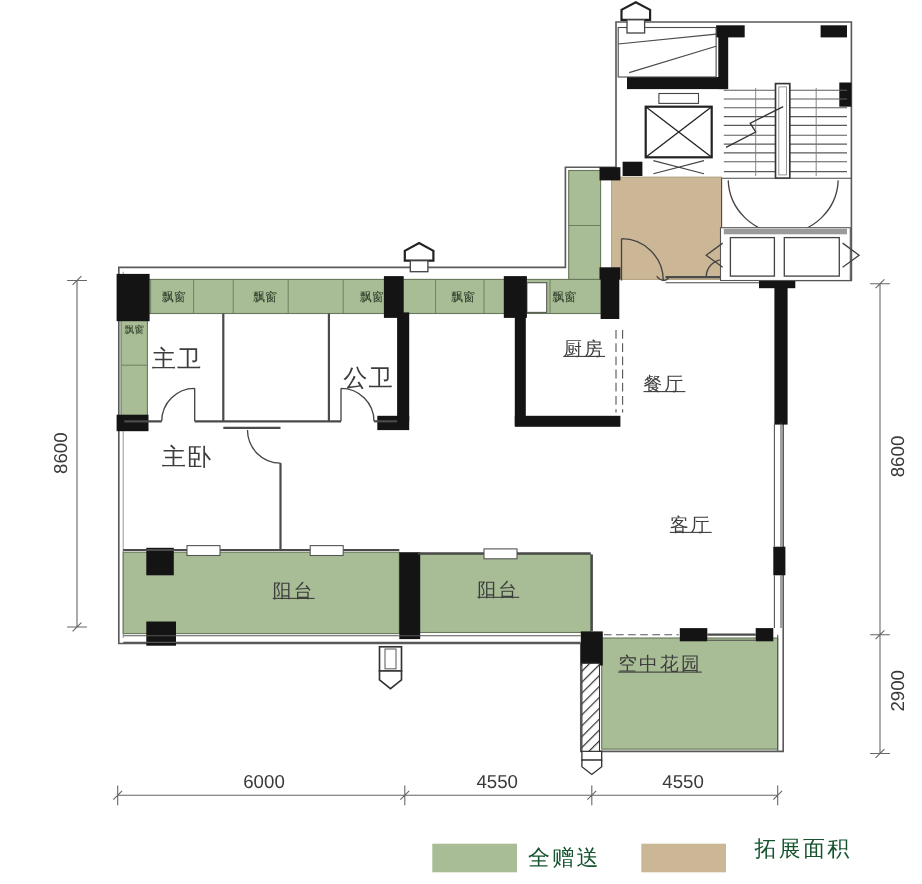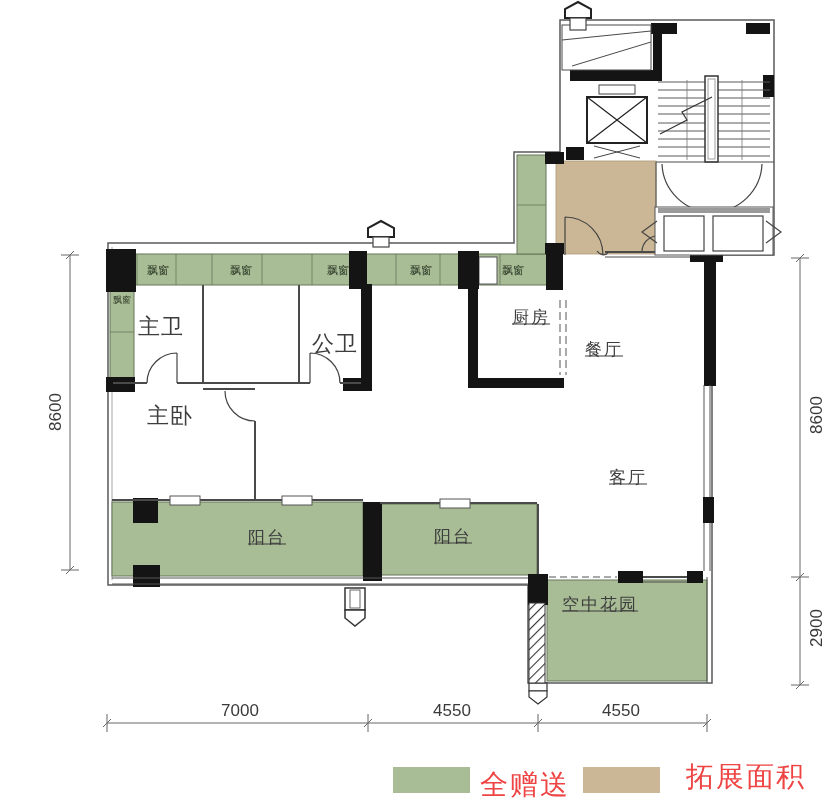--- a/index.html
+++ b/index.html
@@ -8,21 +8,21 @@
   #plan-svg{position:absolute;left:0;top:0;}
   .lbl{position:absolute;transform:translate(-50%,-50%);color:#3d3d3d;white-space:nowrap;
        font-family:"Liberation Sans","DejaVu Sans",sans-serif;}
   .room{font-size:17px;letter-spacing:2px;text-decoration:underline;}
   .room-sm{font-size:22px;letter-spacing:1px;}
   .bay{font-size:11px;letter-spacing:0;color:#2e3a28;}
   .bay-tiny{font-size:9px;color:#2e3a28;}
   .dim{font-size:17px;color:#3a3a3a;}
   .dim-v{transform:translate(-50%,-50%) rotate(-90deg);}
   .legend-swatch{position:absolute;width:77px;height:26px;}
-  .legend-label{position:absolute;font-size:28px;color:#ef4444;letter-spacing:2px;}
+  .legend-label{position:absolute;font-size:20px;color:#14532d;letter-spacing:2px;}
   .watermark{position:absolute;right:6px;bottom:5px;font-size:20px;font-weight:700;
              color:#232323;opacity:.93;letter-spacing:1px;}
 </style>
 </head>
 <body>
 
 <div id="canvas">
 
 <svg id="plan-svg" width="838" height="804" viewBox="0 0 838 804">
   <defs>
@@ -212,21 +212,21 @@
 <div class="lbl bay" style="left:158px;top:270px">飘窗</div>
 <div class="lbl bay" style="left:241px;top:270px">飘窗</div>
 <div class="lbl bay" style="left:338px;top:270px">飘窗</div>
 <div class="lbl bay" style="left:421px;top:270px">飘窗</div>
 <div class="lbl bay" style="left:513px;top:270px">飘窗</div>
 <div class="lbl bay-tiny" style="left:122px;top:300px">飘窗</div>
 
 <div class="lbl dim dim-v" style="left:56px;top:412px">8600</div>
 <div class="lbl dim dim-v" style="left:817px;top:415px">8600</div>
 <div class="lbl dim dim-v" style="left:817px;top:628px">2900</div>
-<div class="lbl dim" style="left:240px;top:711px">7000</div>
+<div class="lbl dim" style="left:240px;top:711px">6000</div>
 <div class="lbl dim" style="left:452px;top:711px">4550</div>
 <div class="lbl dim" style="left:621px;top:711px">4550</div>
 
 <div class="legend-swatch" style="left:393px;top:767px;background:#a8bd95"></div>
 <div class="legend-label" style="left:480px;top:766px">全赠送</div>
 <div class="legend-swatch" style="left:583px;top:767px;background:#cbb795"></div>
 <div class="legend-label" style="left:686px;top:758px">拓展面积</div>
 
 
 </div>

